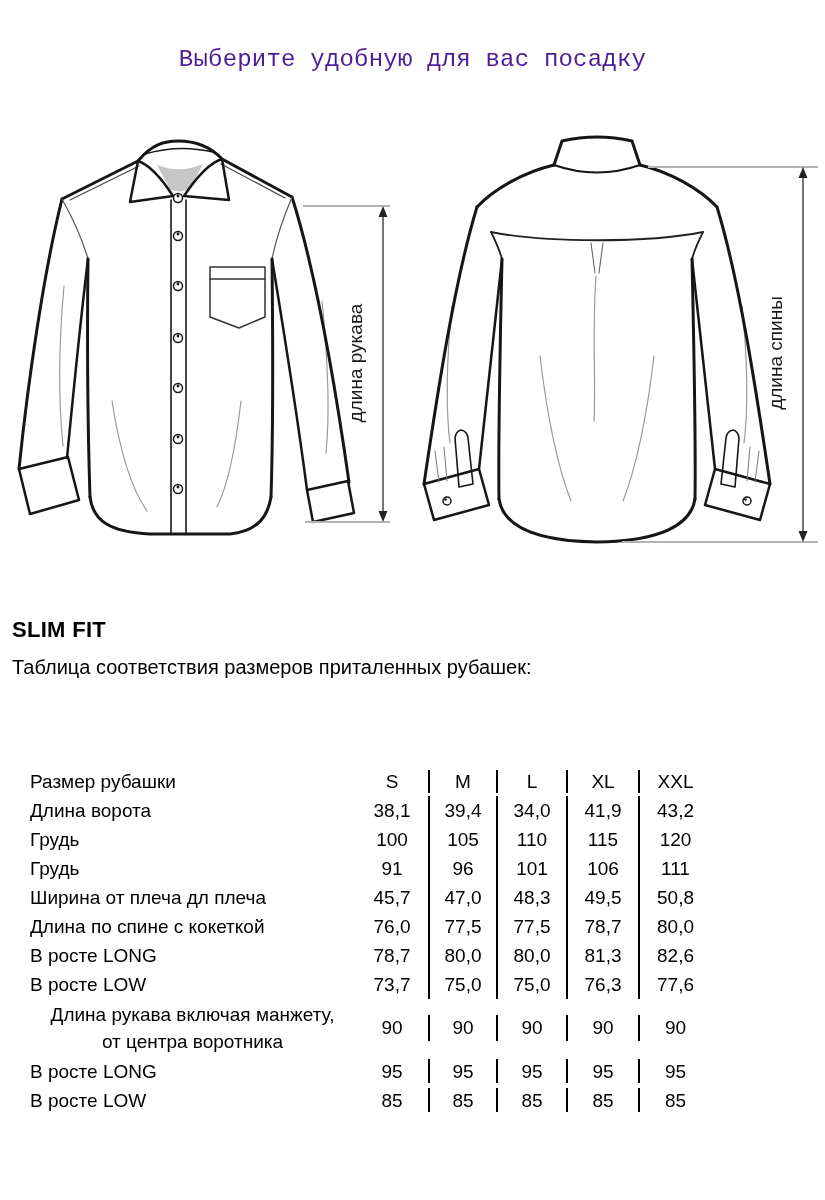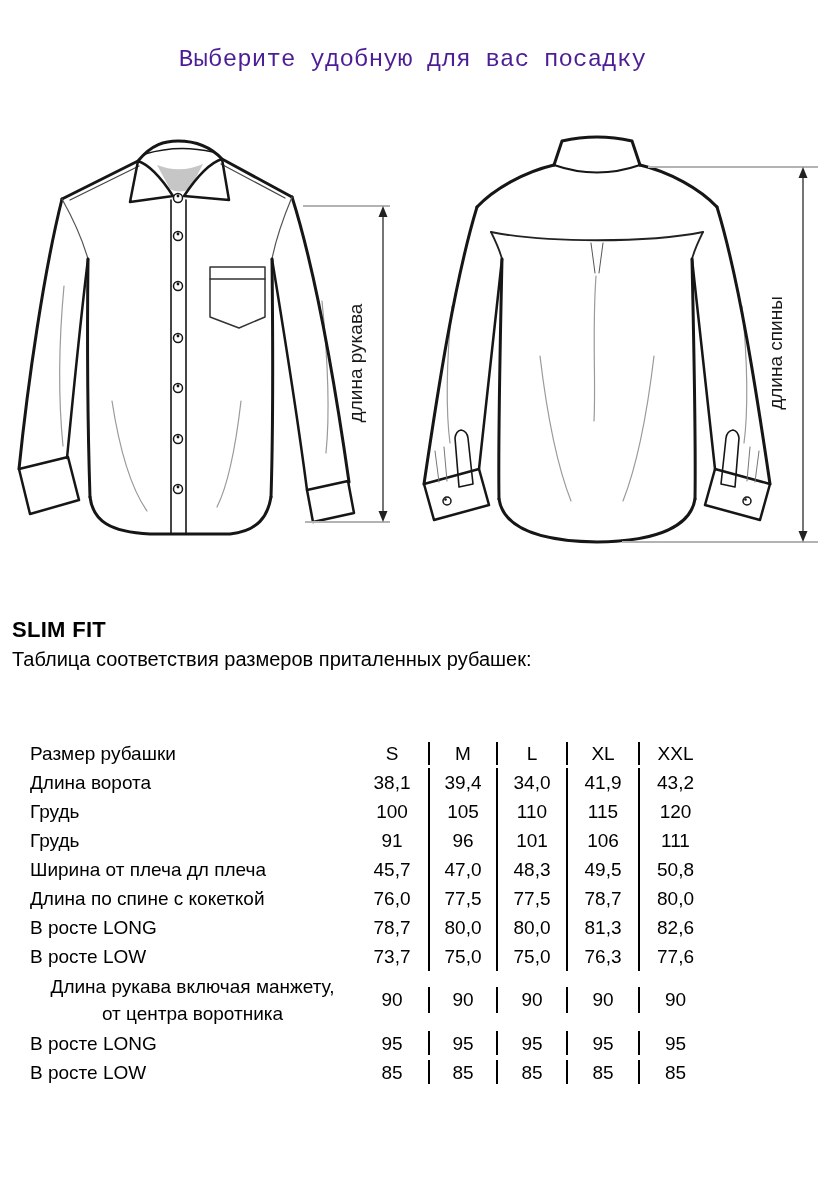--- a/index.html
+++ b/index.html
@@ -11,22 +11,22 @@
   .title{
     margin-top:46px;text-align:center;
     font-size:24px;color:#4c1d95;letter-spacing:0.2px;font-family:Liberation Mono, monospace;
   }
   .illustration{position:relative;height:480px;margin-top:28px;}
   .illustration svg{position:absolute;left:0;top:0;}
   .dim-label{font-size:19px;fill:#1a1a1a;}
   .fit-heading{
     margin:36px 8px 0 12px;font-size:22px;font-weight:bold;letter-spacing:0.3px;
   }
-  .fit-subtitle{margin:5px 0 0 12px;font-size:20px;}
-  .size-table{margin:68px 0 0 30px;font-size:19px;}
+  .fit-subtitle{margin:13px 0 0 12px;font-size:20px;}
+  .size-table{margin:88px 0 0 30px;font-size:19px;}
   .trow{
     display:grid;
     grid-template-columns:325px 74px 68px 70px 72px 73px;
     align-items:center;height:29px;
   }
   .trow.tall{height:58px;text-align:center;}
   .cell.label{line-height:27px;}
   .cell.val{
     position:relative;height:100%;
     display:flex;align-items:center;justify-content:center;

